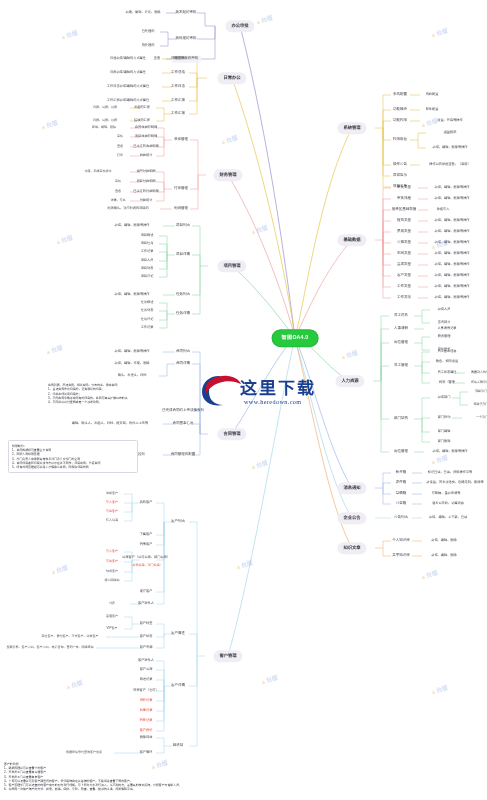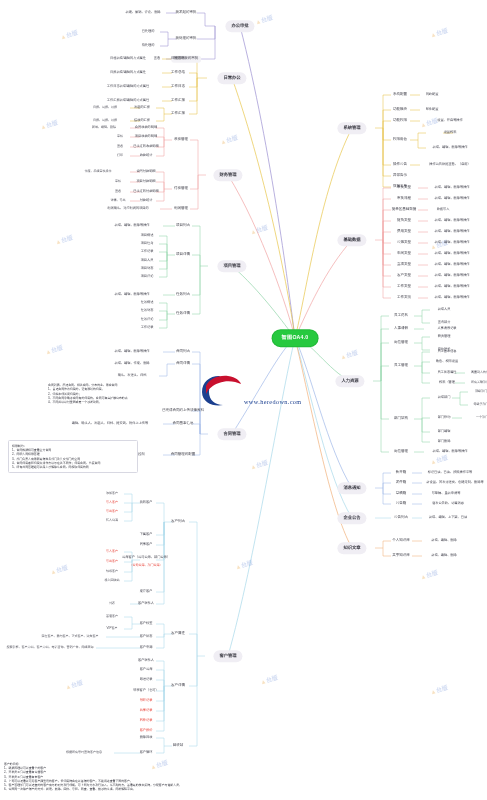--- a/index.html
+++ b/index.html
@@ -583,20 +583,21 @@
   <div class="node lvl2" style="left:401px;top:541px;">个人知识库</div>
   <div class="node lvl2" style="left:401px;top:556px;">共享知识库</div>
   <div class="node lvl3" style="left:444px;top:541px;">新增、编辑、删除</div>
   <div class="node lvl3" style="left:444px;top:556px;">新增、编辑、删除</div>
 
   <div id="logo">
     <svg width="46" height="40" viewBox="0 0 46 40">
       <path d="M6,20 C6,9 15,3 25,4 C18,7 13,12 13,20 C13,28 19,33 27,33 C18,35 6,31 6,20 Z" fill="#1b3f8f"></path>
       <path d="M10,14 C13,7 22,3 32,4 C40,5 44,9 45,12 C39,9 30,8 23,11 C17,13 12,17 10,22 Z" fill="#c8102e"></path>
     </svg>
+    <div class="wm-text">这里下载</div>
     <div class="wm-url">www.heredown.com</div>
   </div>
 
   <div class="footer-note">客户的目标:
 1、跟据答理以可以查看个的客户
 2、开发员工只以查看自公器客户
 3、开发员工只以查看自来客户
 4、上司可以通看以可见客户播整用的客户，但归属得会在以署得的客户，不能将这查看下面的客户。
 5、客户管理部门可以通查的的客户有与的对方及行项期，可上所为分水及行加入，从不副的方，普看最的教本资得，分配客户与谐新人员。
 6、公面同一次除户得户的方式：新建、删除、回信、导和、同查、查看、删过的认读、同发解释平台。</div>

